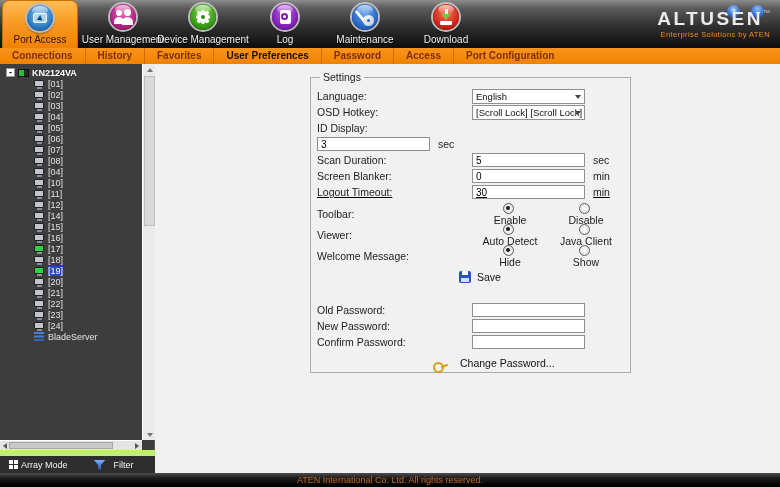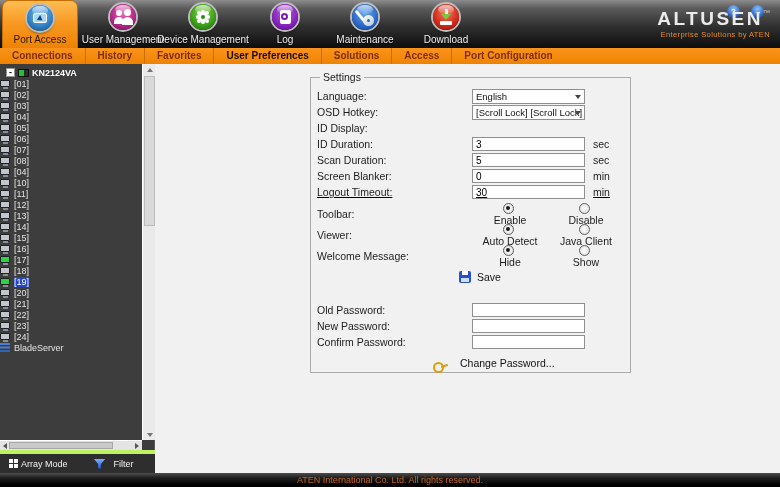--- a/index.html
+++ b/index.html
@@ -61,42 +61,42 @@
   .tab { font-size:10px; color:#7d2f05; font-weight:bold; padding:0 12px; height:16px; line-height:16px; cursor:pointer;
     border-right:1px solid #d06c00; white-space:nowrap; }
   .tab.active { color:#1d0d00; }
   .tab:last-child { border-right:none;text-align:center; }
 
   
   .sidebar { position:absolute; left:0; top:64px; width:155px; height:409px; background:#3d3d3d; border-right:1px solid #5a5a5a; }
   .tree { position:absolute; left:0; top:0; width:142px; height:376px; overflow:hidden; padding-top:3px; }
   .tree-row { display:flex; align-items:center; height:11px; font-size:9px; color:#e4e4e4; cursor:pointer; white-space:nowrap; }
   .row-root { padding-left:6px; gap:3px; color:#fff; font-weight:bold; }
-  .row-port { gap:4px; }
+  .row-port { padding-left:34px; gap:4px; }
   .expander { width:9px; height:9px; background:#fff; border:1px solid #999; color:#000; font-size:9px; line-height:7px; text-align:center; flex:none; }
   .kvm-ic { width:11px; height:8px; border:1px solid #101010; background:linear-gradient(90deg,#22c234 55%,#2a2a2a 55%); flex:none; }
   .mon { position:relative; width:10px; height:7px; background:#c2c6ca; border:1px solid #1c2026; border-radius:1px; flex:none; }
   .mon::after { content:''; position:absolute; left:2px; bottom:-3px; width:5px; height:2px; background:#8a8f94; }
   .mon.online { background:#2fd341; }
   .blade-ic { width:10px; height:2.5px; background:#4a7fd8; box-shadow:0 3.5px 0 #4a7fd8, 0 7px 0 #3464b8; flex:none; margin-bottom:7px; }
   .tlabel.selected { background:#2646c8; color:#fff; }
 
   .vscroll { position:absolute; left:142px; top:0; width:13px; height:376px; background:#eaeaea; border-left:1px solid #fff; }
   .sb-btn { position:absolute; left:0; width:13px; height:11px; display:flex; align-items:center; justify-content:center; cursor:pointer; }
   .tri-up { width:0; height:0; border-left:3px solid transparent; border-right:3px solid transparent; border-bottom:4px solid #757575; }
   .tri-dn { width:0; height:0; border-left:3px solid transparent; border-right:3px solid transparent; border-top:4px solid #757575; }
   .tri-lf { width:0; height:0; border-top:3px solid transparent; border-bottom:3px solid transparent; border-right:4px solid #555; }
   .tri-rt { width:0; height:0; border-top:3px solid transparent; border-bottom:3px solid transparent; border-left:4px solid #555; }
   .v-thumb { position:absolute; left:1px; top:12px; width:11px; height:150px; background:#d9d9d9; border:1px solid #bcbcbc; cursor:pointer; }
 
   .hscroll { position:absolute; left:0; top:376px; width:142px; height:10px; background:#e4e4e4; border-top:1px solid #fff; }
   .hs-btn { position:absolute; top:0; width:10px; height:9px; display:flex; align-items:center; justify-content:center; cursor:pointer; }
   .h-thumb { position:absolute; left:9px; top:1px; width:104px; height:7px; background:#c9c9c9; border:1px solid #a8a8a8; cursor:pointer; }
 
-  .side-bottom { position:absolute; left:0; top:386px; width:155px; height:23px; background:#2e2e2e; border-top:4px solid #bef264;
+  .side-bottom { position:absolute; left:0; top:386px; width:155px; height:23px; background:#2e2e2e; border-top:6px solid #bef264;
     display:flex; align-items:center; font-size:9px; color:#f2f2f2; }
   .grid-ic { width:4px; height:4px; background:#fff; box-shadow:5px 0 #fff, 0 5px #fff, 5px 5px #fff; margin:0 0 5px 9px; flex:none; }
   .sb-label { margin-left:8px; cursor:pointer; }
   .funnel-ic { width:12px; height:10px; margin-left:26px; flex:none;
     background:linear-gradient(#7ab0ff,#1a50d0); clip-path:polygon(0 0,100% 0,62% 55%,62% 100%,38% 100%,38% 55%); }
 
   
   .main { position:absolute; left:156px; top:64px; width:624px; height:409px; background:#f1f1f1; }
   fieldset.settings { position:absolute; left:154px; top:7px; width:314px; height:302px; border:1px solid #ababab; padding:5px 6px 0 6px; }
   legend.settings-legend { font-size:10.5px; color:#222; padding:0 3px; margin-left:3px; }
@@ -184,21 +184,21 @@
     <div><span class="brand">ALTUSEN</span><span class="tm">™</span></div>
     <div class="tagline">Enterprise Solutions by ATEN</div>
   </div>
 </div>
 
 <div class="tabbar">
   <span class="tab">Connections</span>
   <span class="tab">History</span>
   <span class="tab">Favorites</span>
   <span class="tab active">User Preferences</span>
-  <span class="tab">Solutions</span>
+  <span class="tab">Password</span>
   <span class="tab">Access</span>
   <span class="tab">Port Configuration</span>
 </div>
 
 <div class="sidebar">
   <div class="tree">
     <div class="tree-row row-root">
       <span class="expander">-</span>
       <span class="kvm-ic"></span>
       <span class="tlabel">KN2124VA</span>
@@ -247,24 +247,20 @@
         <div class="tree-row row-port">
           <span class="mon"></span>
           <span class="tlabel">[11]</span>
         </div>
         <div class="tree-row row-port">
           <span class="mon"></span>
           <span class="tlabel">[12]</span>
         </div>
         <div class="tree-row row-port">
           <span class="mon"></span>
-          <span class="tlabel">[13]</span>
-        </div>
-        <div class="tree-row row-port">
-          <span class="mon"></span>
           <span class="tlabel">[14]</span>
         </div>
         <div class="tree-row row-port">
           <span class="mon"></span>
           <span class="tlabel">[15]</span>
         </div>
         <div class="tree-row row-port">
           <span class="mon"></span>
           <span class="tlabel">[16]</span>
         </div>
@@ -350,21 +346,20 @@
       <span class="flabel">OSD Hotkey:</span>
       <div class="selectbox">
         <span>[Scroll Lock] [Scroll Lock]</span>
         <span class="selarrow"></span>
       </div>
     </div>
     <div class="frow">
       <span class="flabel">ID Display:</span>
     </div>
     <div class="frow">
-      <span class="flabel">ID Duration:</span>
       <input class="txtinput" value="3" style="">
       <span class="unit">sec</span>
     </div>
     <div class="frow">
       <span class="flabel">Scan Duration:</span>
       <input class="txtinput" value="5" style="">
       <span class="unit">sec</span>
     </div>
     <div class="frow">
       <span class="flabel">Screen Blanker:</span>

